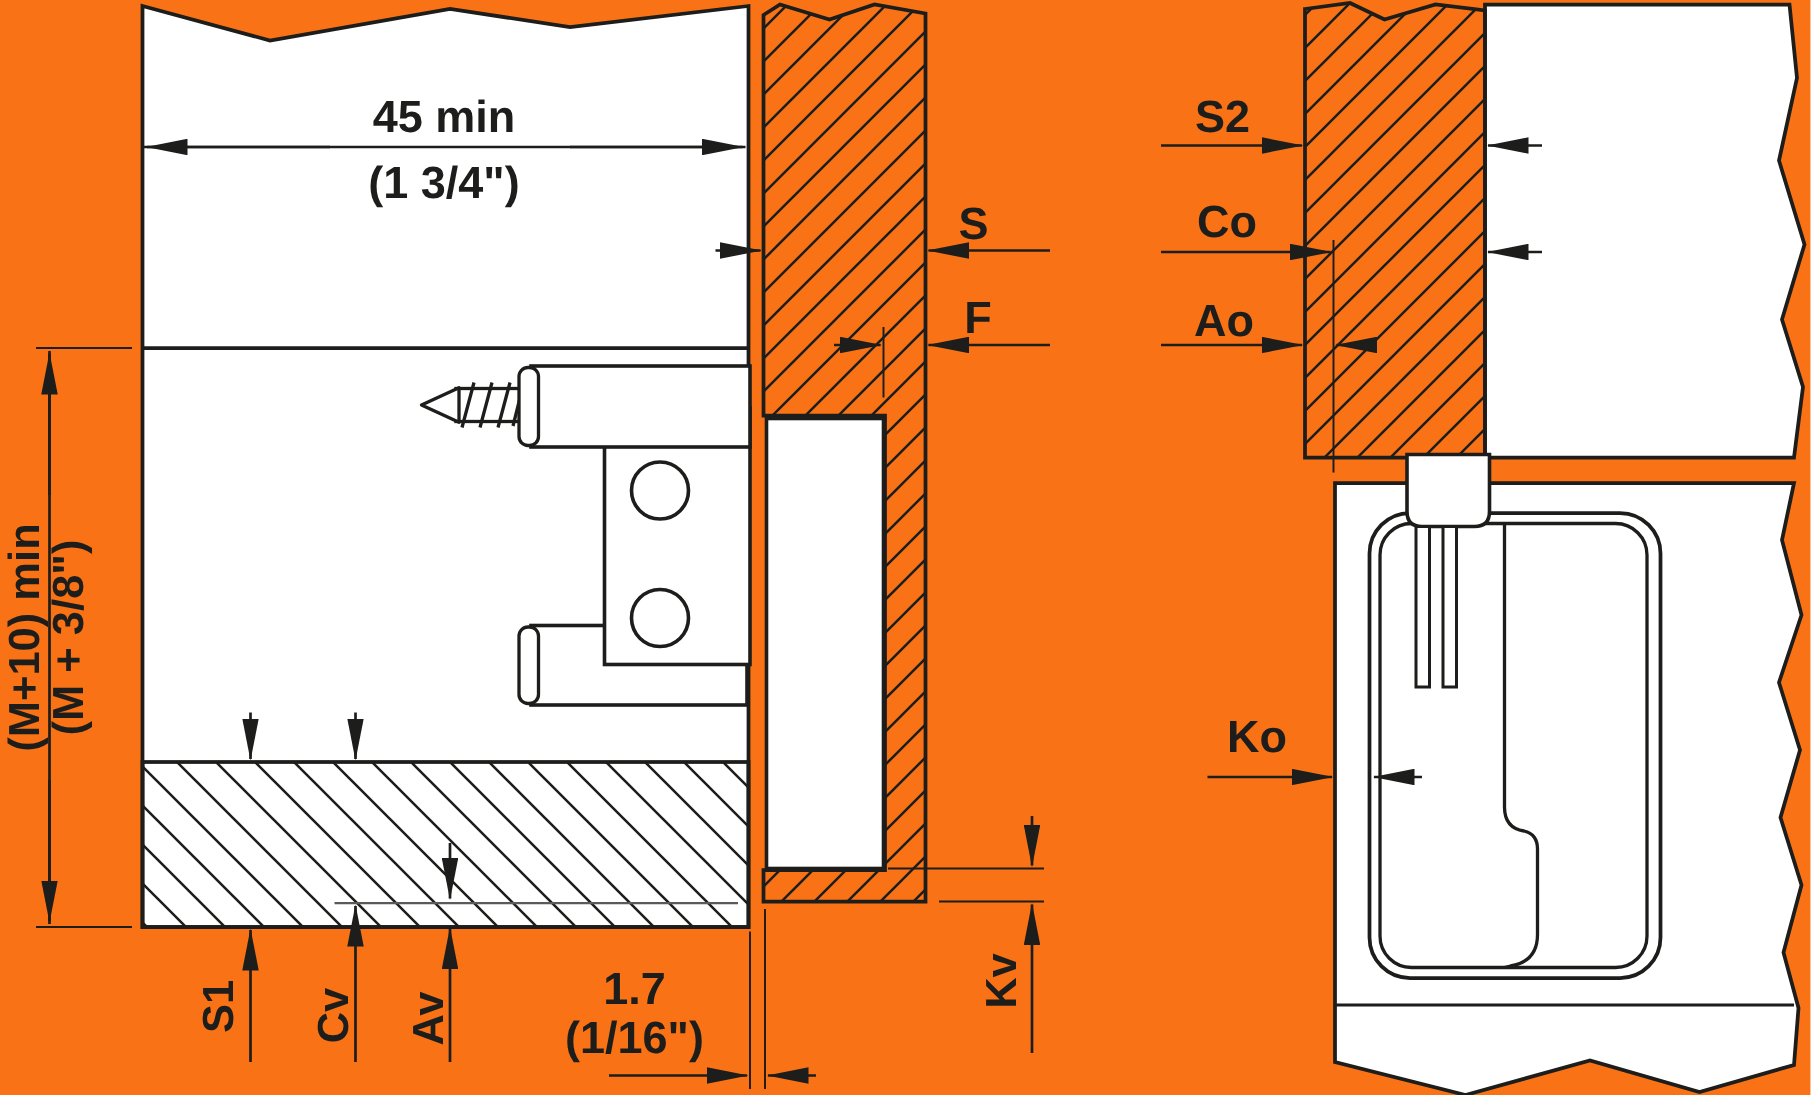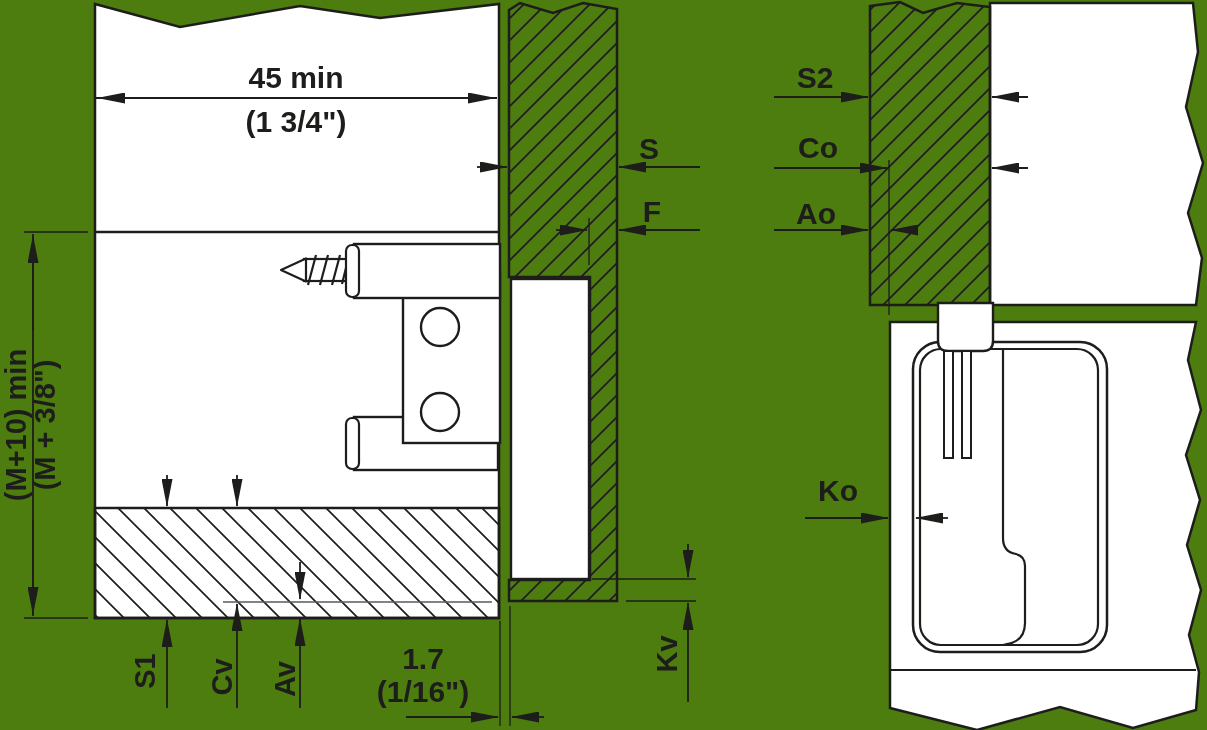--- a/index.html
+++ b/index.html
@@ -1,16 +1,16 @@
 <!DOCTYPE html>
 <html><head>
 <meta charset="utf-8">
 <style>
   html,body{margin:0;padding:0;background:#ffffff;}
-  .stage{position:relative;width:1207px;height:730px;background:#4d7c0f;overflow:hidden;
+  .stage{position:relative;width:1207px;height:730px;background:#f97316;overflow:hidden;
          font-family:"Liberation Sans", sans-serif;}
   svg{display:block}
   .dimtext{font-family:"Liberation Sans", sans-serif;font-weight:bold;fill:#1d1d1b;}
 </style>
 </head>
 <body>
 
 <div class="stage">
 <svg width="1207" height="730" viewBox="0 0 1207 730">
   <defs>

